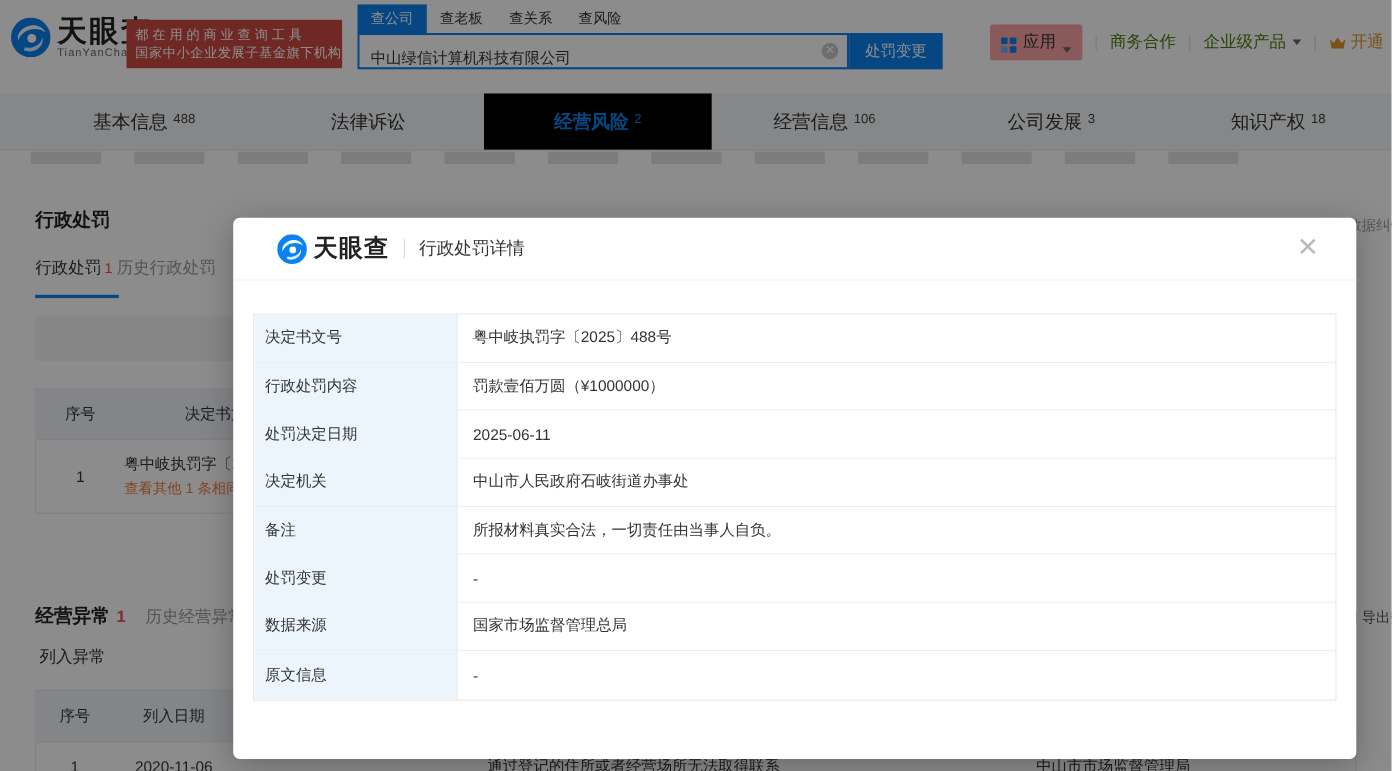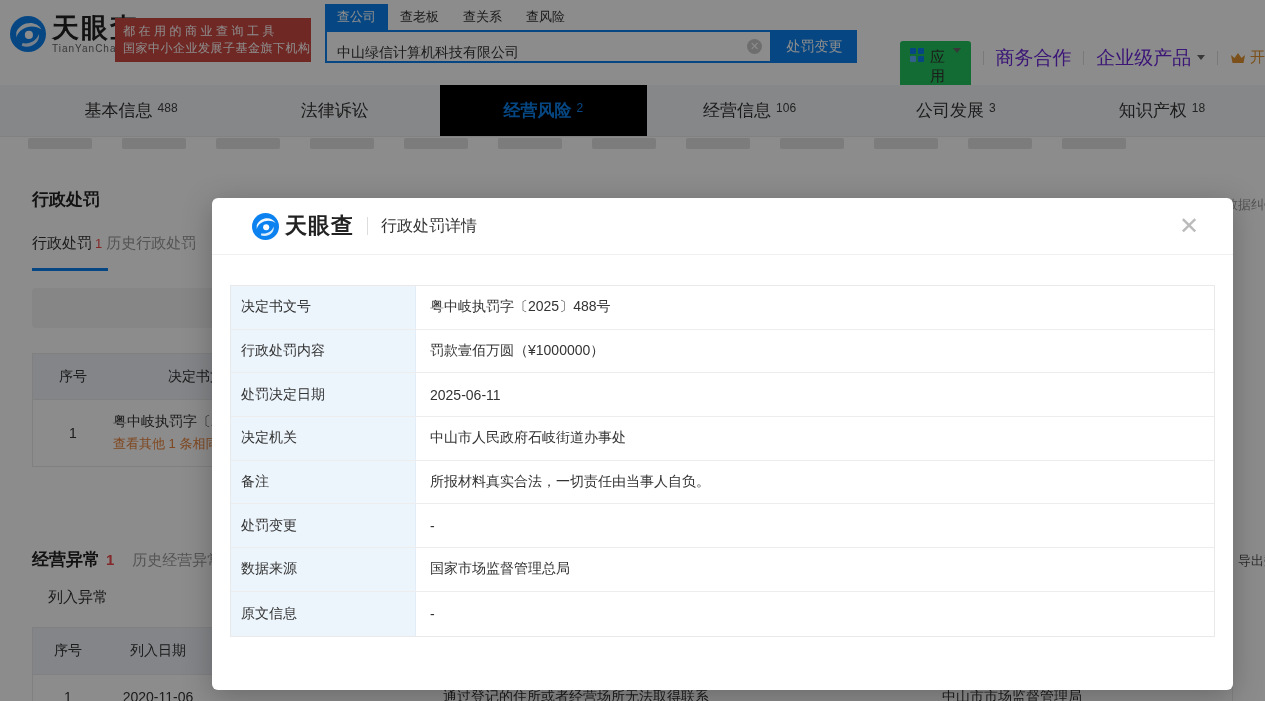--- a/index.html
+++ b/index.html
@@ -27,30 +27,30 @@
   .search-input-wrap { position:relative; flex:1; border:2px solid #0b82ef; background:#fff; }
   .search-input { width:100%; height:100%; border:none; outline:none; font-size:14px; color:#333;
     padding:12px 30px 0 10px; font-family:inherit; }
   .clear-ico { position:absolute; right:8px; top:7px; width:15px; height:15px; border-radius:50%;
     background:#c9c9c9; color:#fff; font-size:11px; line-height:15px; text-align:center; cursor:pointer;}
   .search-btn { width:85px; background:#0b82ef; color:#fff; border:none; font-size:14px; cursor:pointer;
     font-family:inherit; }
 
   .hdr-right { position:absolute; left:900px; top:22px; width:380px; display:flex; align-items:center;
     overflow:hidden; }
-  .apps-btn { display:flex; align-items:flex-start; background:#22c55e; border-radius:3px; padding:7px 10px;
-    cursor:pointer;margin-top:19px; }
+  .apps-btn { display:flex; align-items:flex-end; background:#fca5a5; border-radius:3px; padding:7px 10px;
+    cursor:pointer; }
   .grid-ico { display:grid; grid-template-columns:6px 6px; grid-template-rows:6px 6px; gap:2px; margin-right:6px;}
   .grid-ico i { background:#0b82ef; border-radius:1px; }
   .grid-ico i:nth-child(3){ background:#5fb0ff; }
   .apps-label { font-size:15px; color:#333; }
   .caret { width:0; height:0; border-left:4px solid transparent; border-right:4px solid transparent;
     border-top:5px solid #666; margin-left:6px; }
   .hdr-sep { width:1px; height:14px; background:#ddd; margin:0 12px; }
-  .hdr-link { font-size:19px; color:#6d28d9; cursor:pointer; white-space:nowrap; display:flex; align-items:center;}
+  .hdr-link { font-size:15px; color:#4d7c0f; cursor:pointer; white-space:nowrap; display:flex; align-items:center;}
   .vip { display:flex; align-items:center; color:#e09330; font-size:15px; white-space:nowrap; cursor:pointer;}
   .vip svg { margin-right:4px; }
 
   
   .tabbar { position:absolute; left:0; top:85px; width:1265px; height:52px; display:flex;
     background:#f4f6f8; border-bottom:1px solid #ececec;padding-left:28px; }
   .mtab { flex:1; display:flex; align-items:center; justify-content:center; cursor:pointer; }
   .mtab .lbl { font-size:17px; color:#333; }
   .mtab .cnt { font-size:12px; color:#404040; margin-left:5px; margin-top:-6px; }
   .mtab.active { background:#000000; }
@@ -88,21 +88,21 @@
   .ab-head { position:absolute; left:32px; top:548px; display:flex; align-items:baseline; }
   .ab-title { font-size:17px; font-weight:bold; color:#222; }
   .ab-cnt { font-size:15px; color:#f04b4b; font-weight:bold; margin-left:6px; }
   .ab-hist { font-size:15px; color:#999; margin-left:18px; white-space:nowrap; cursor:pointer;}
   .export { position:absolute; left:1218px; top:552px; display:flex; align-items:center; white-space:nowrap; cursor:pointer;}
   .xls-ico { width:15px; height:15px; background:#1e7145; border-radius:2px; margin-right:5px; position:relative;}
   .xls-ico:before { content:""; position:absolute; left:3px; top:3px; right:3px; bottom:3px;
     background:linear-gradient(#fff 0 0) 0 0/100% 1px no-repeat, linear-gradient(#fff 0 0) 0 4px/100% 1px no-repeat,
     linear-gradient(#fff 0 0) 0 8px/100% 1px no-repeat; }
   .export span { font-size:13px; color:#555; }
-  .ab-sub { position:absolute; left:48px; top:588px; font-size:15px; color:#333; }
+  .ab-sub { position:absolute; left:36px; top:588px; font-size:15px; color:#333; }
 
   .atable { position:absolute; left:32px; top:627px; width:1201px; border:1px solid #e9e9e9; overflow:hidden;}
   .atable .thead { display:flex; align-items:center; height:46px; background:#eef3f8; font-size:14px; color:#333;}
   .atable .trow { display:flex; align-items:center; height:44px; border-top:1px solid #e9e9e9;
     font-size:14px; color:#333; background:#fff; }
   .a-no { width:70px; text-align:center; flex-shrink:0;}
   .a-date { width:110px; text-align:center; flex-shrink:0;}
   .a-reason { flex:1; padding-left:230px; white-space:nowrap; overflow:hidden;}
   .a-org { width:290px; flex-shrink:0; white-space:nowrap; overflow:hidden;}
 

